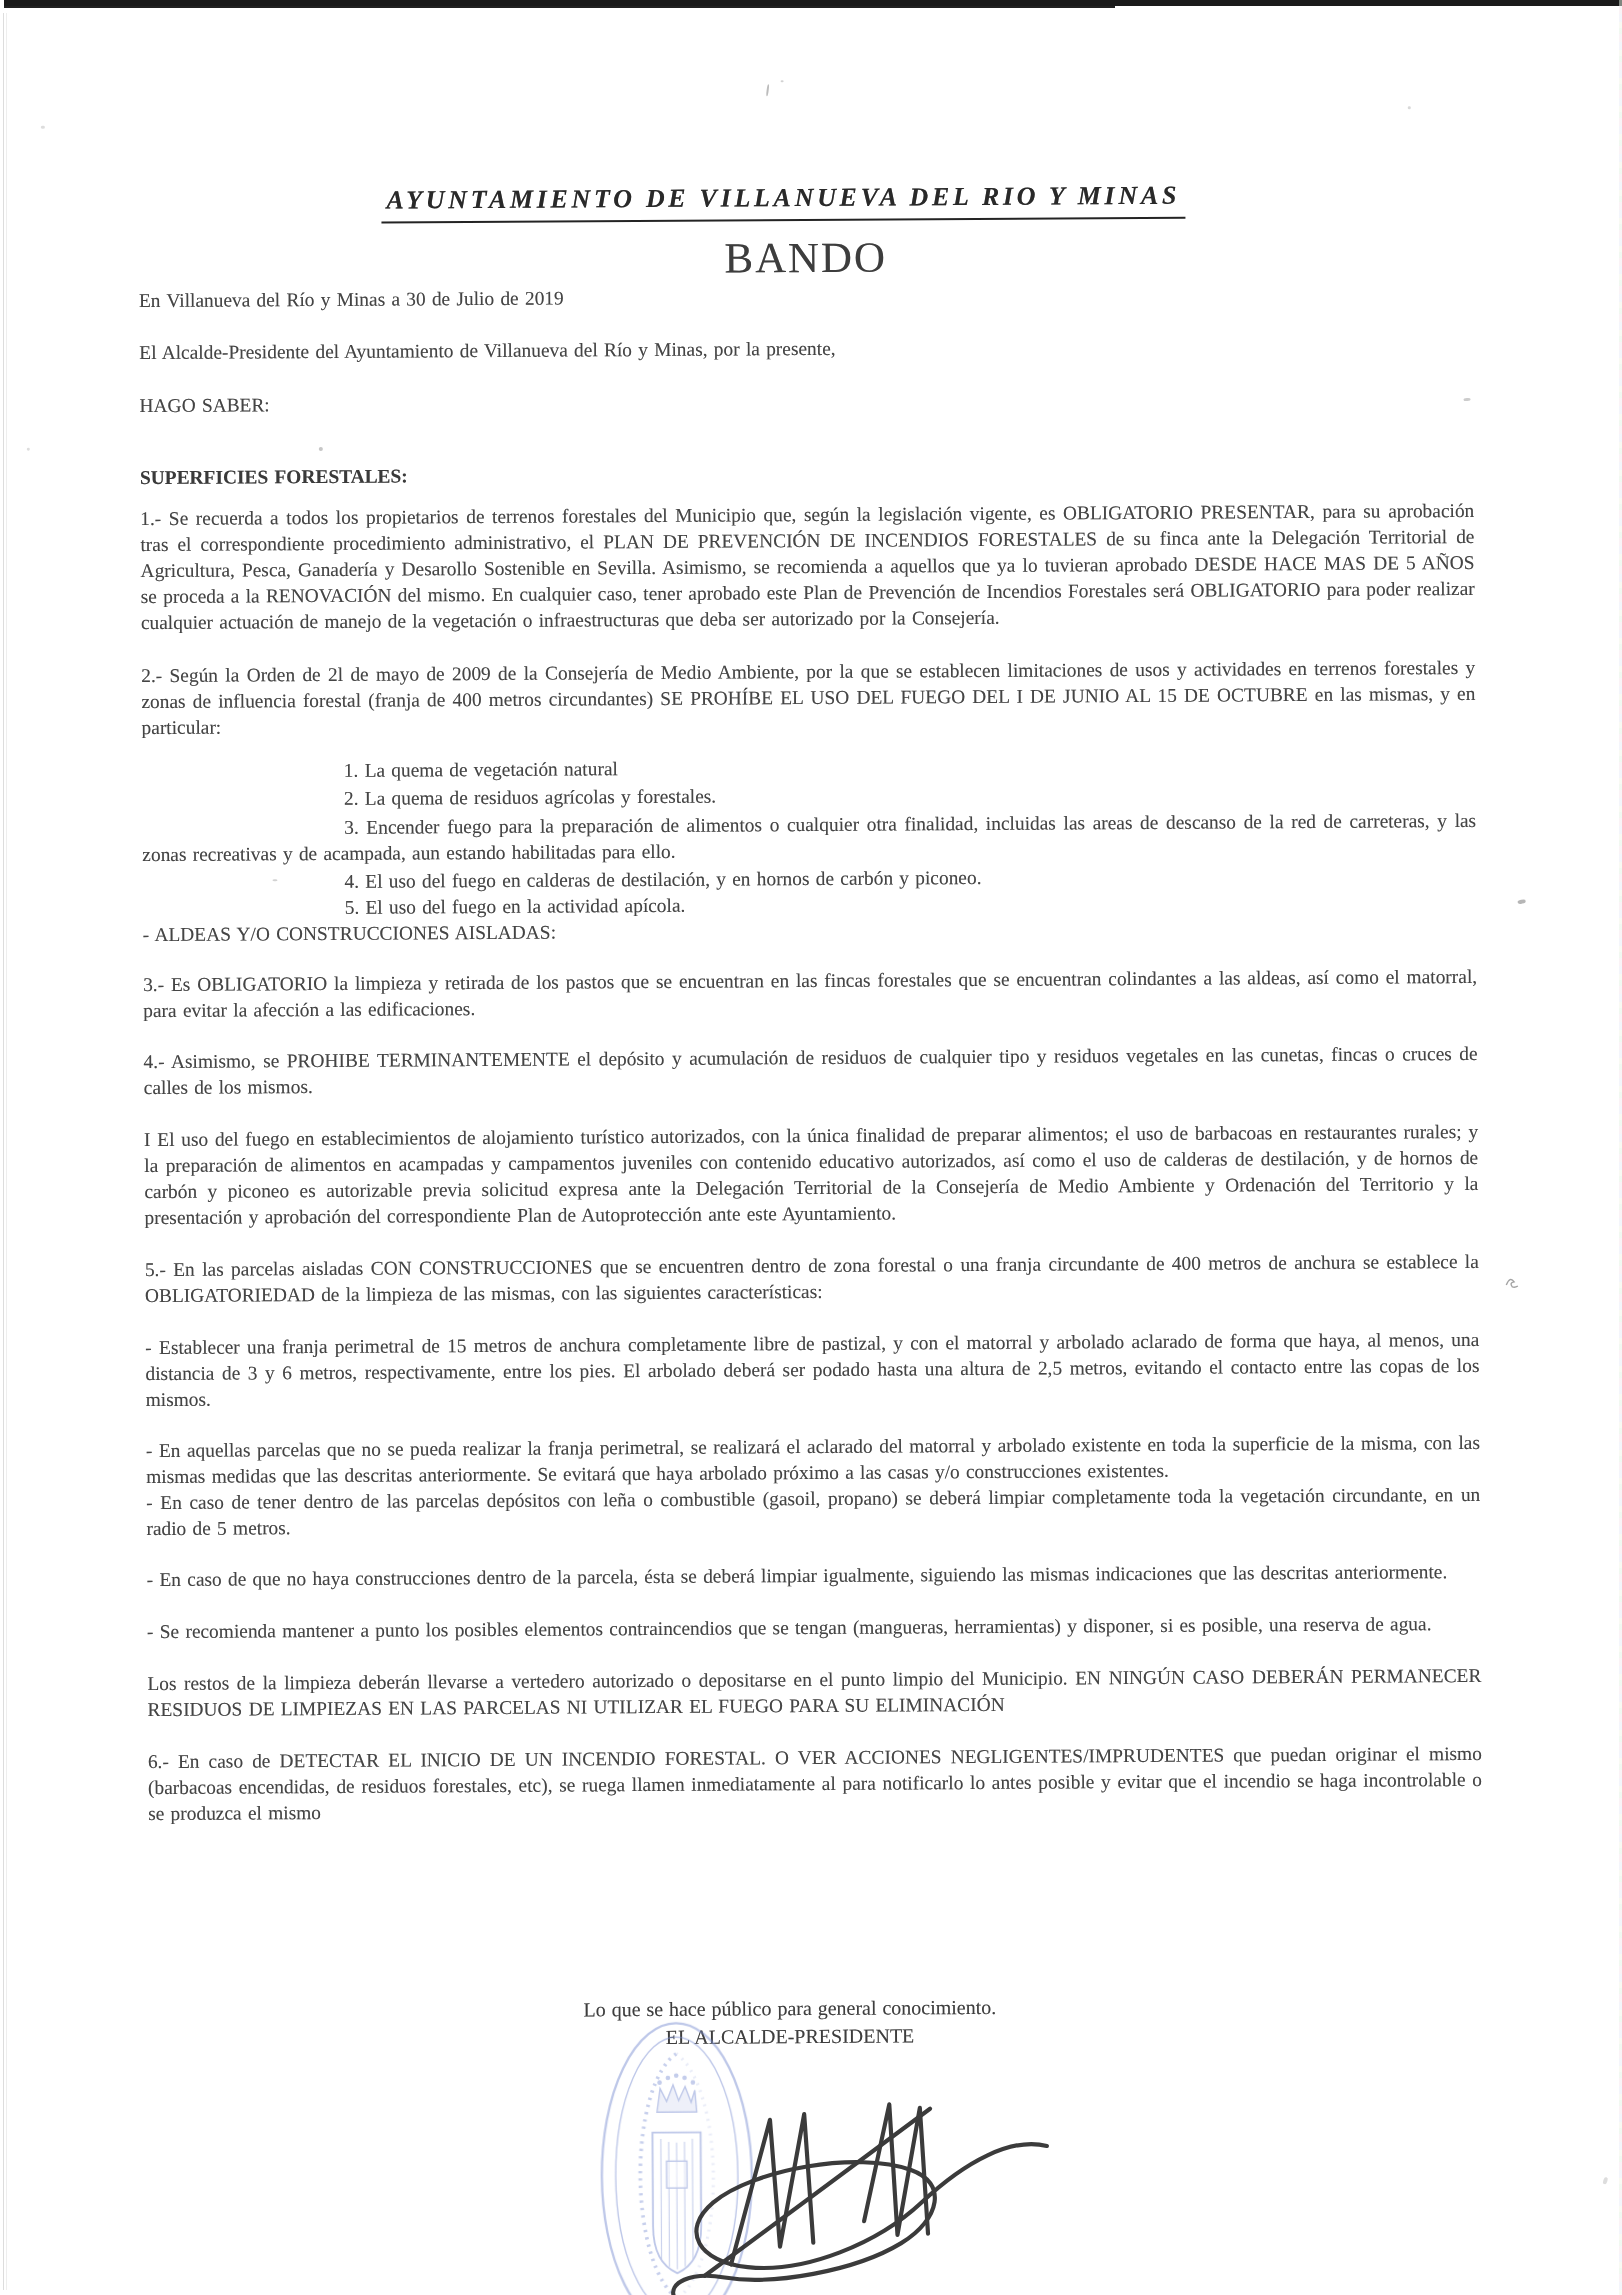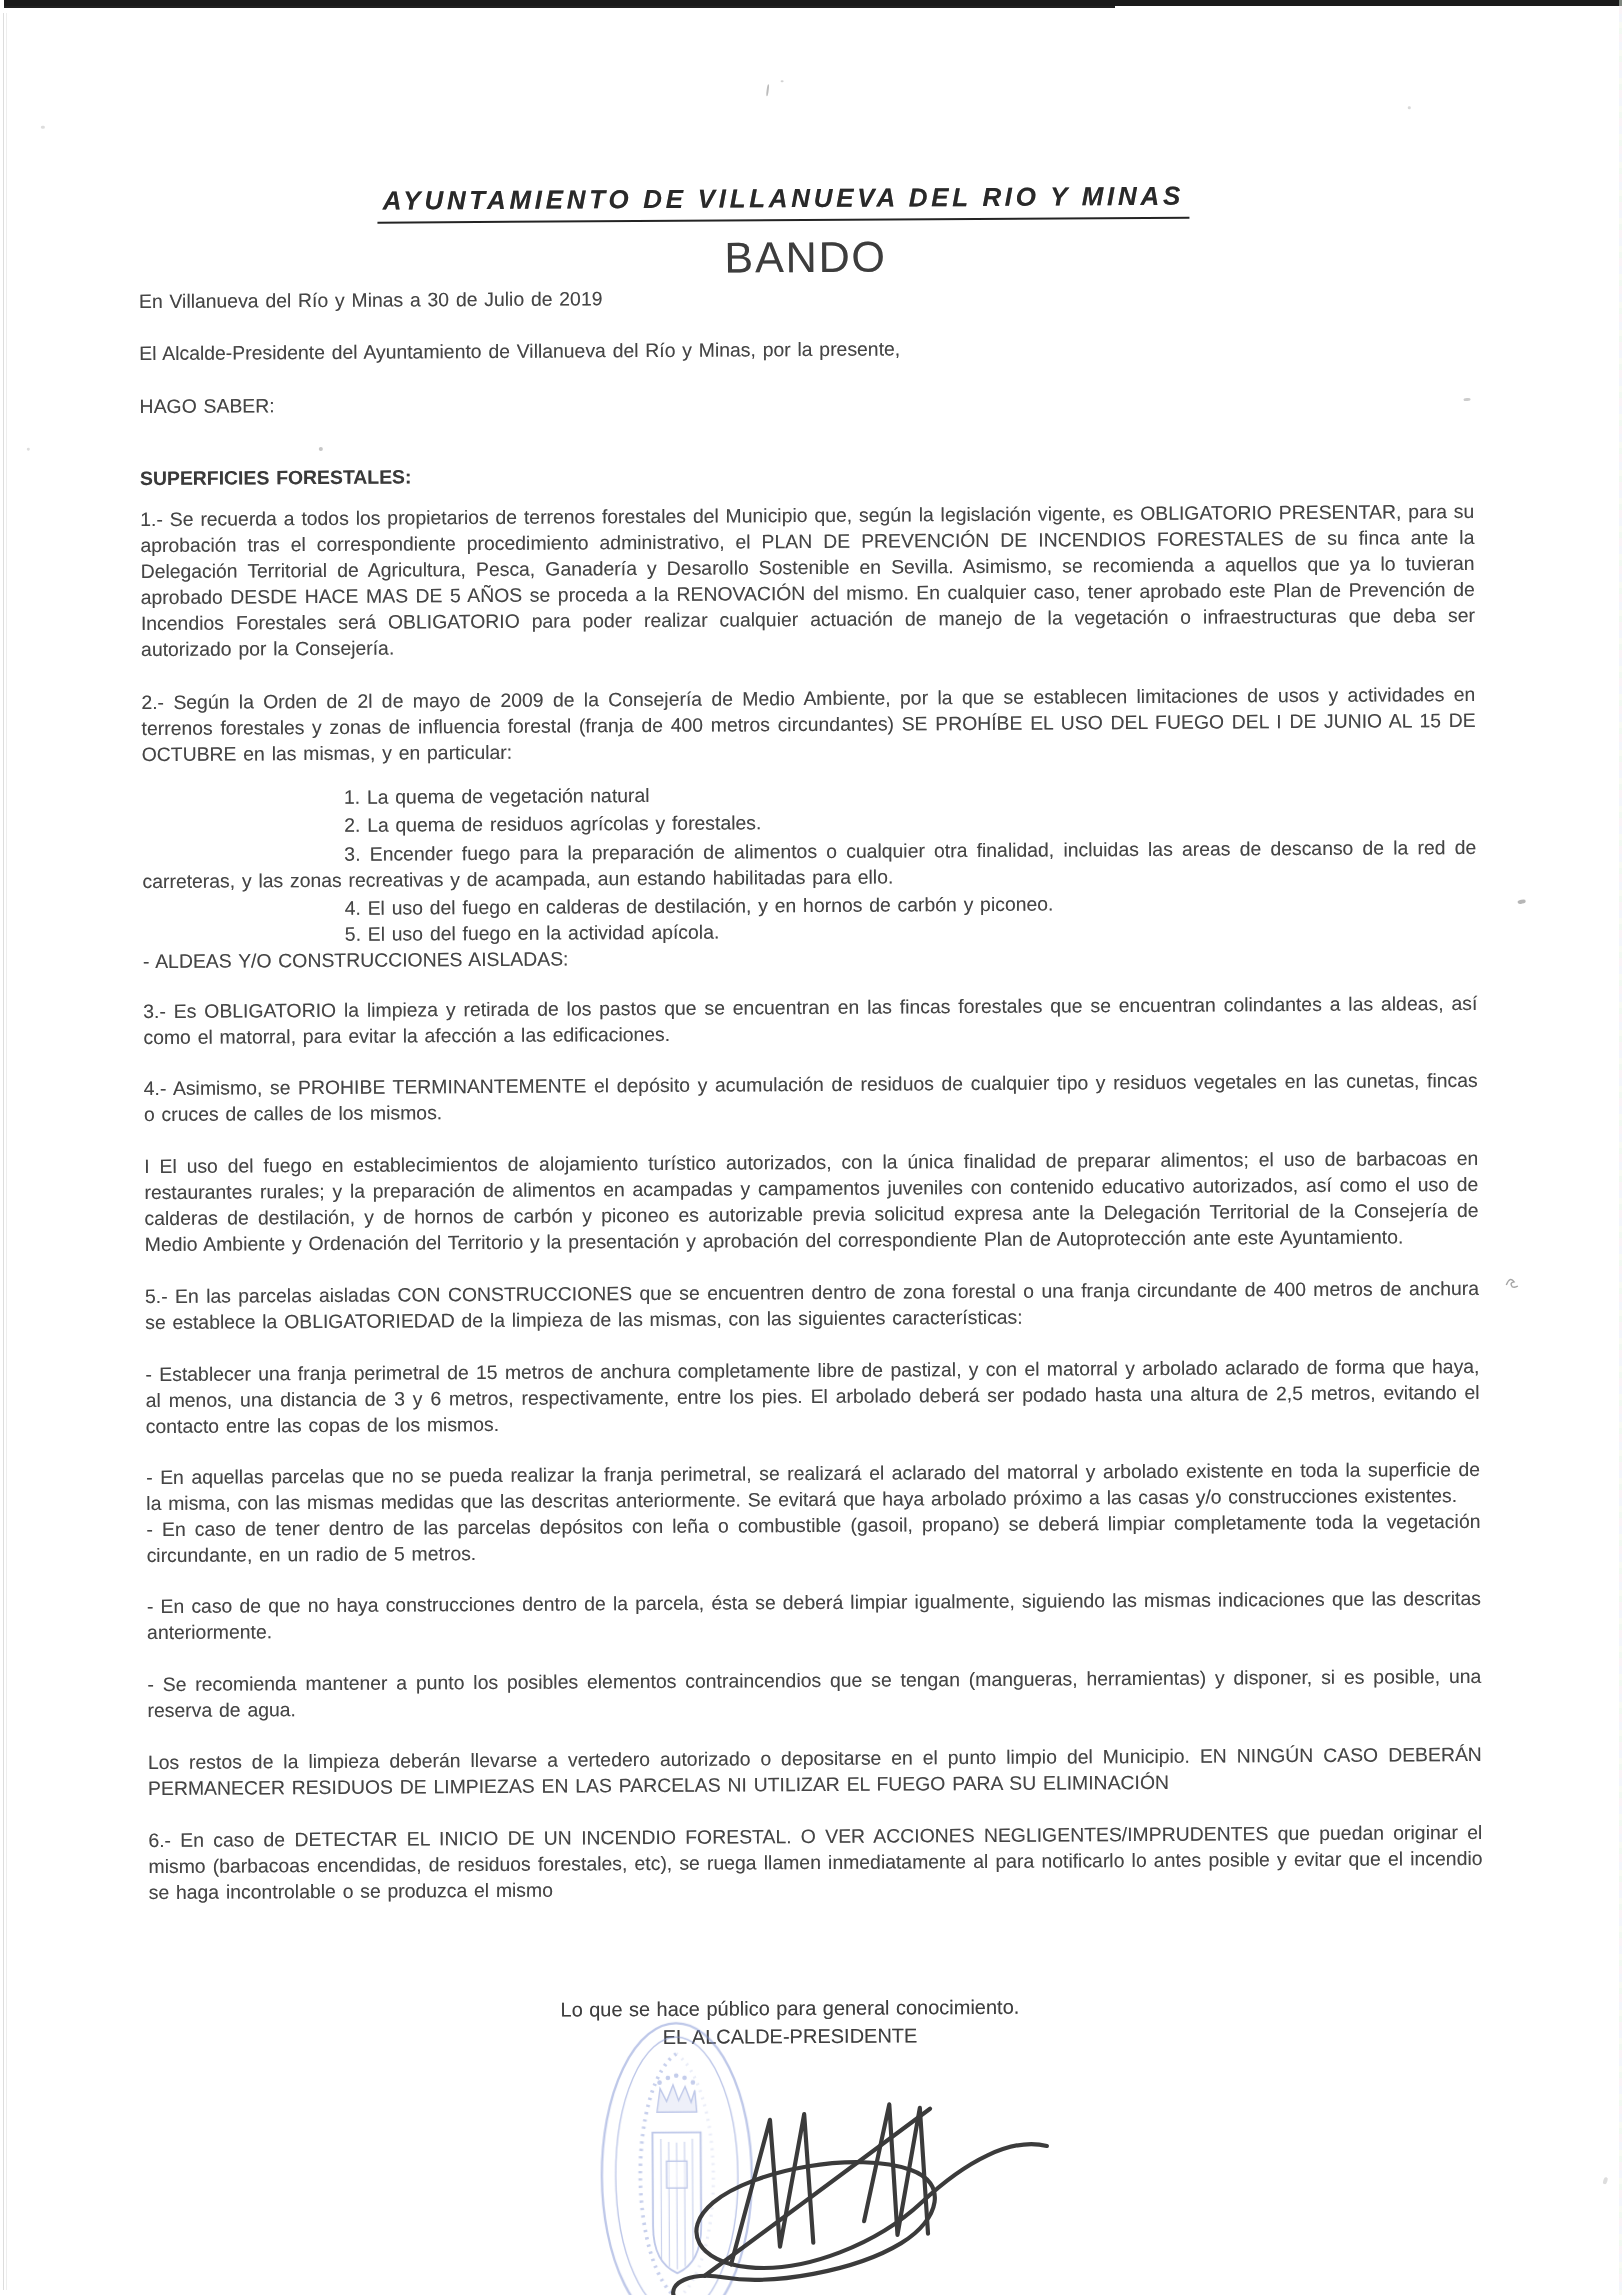--- a/index.html
+++ b/index.html
@@ -1,18 +1,18 @@
 <!DOCTYPE html>
 <html style="font-size:7.4px"><head>
 <meta charset="utf-8">
 <style>
   html,body{margin:0;padding:0;background:#ffffff;}
   .page{
     position:relative;width:1623px;height:2295px;background:#ffffff;overflow:hidden;
-    font-family:Liberation Sans, sans-serif;color:#454545;
+    font-family:Liberation Serif, serif;color:#454545;
   }
   .tilt{position:absolute;left:0;top:0;width:100%;height:100%;
     transform:rotate(-0.35deg);transform-origin:50% 42%;}
   
   .top-edge{position:absolute;left:3.7px;top:0;width:1619px;height:6px;background:#1a1a1a;}
   .top-edge:after{content:"";position:absolute;left:0;top:6px;width:1111px;height:2.3px;background:#212121;}
   .left-edge{position:absolute;left:2.8px;top:13px;width:0.9px;height:2277px;background:#c6c6c6;opacity:.6;}
   .left-edge.l2{left:5.6px;opacity:.3;}
   .edge-noise{position:absolute;right:0;top:0;width:4.2px;height:100%;opacity:.5;
     background:repeating-linear-gradient(180deg,#e4f2e4 0 6.5px,#f5e8ee 6.5px 14px,#e8ecf7 14px 22px,#f2f5e8 22px 28px);}

